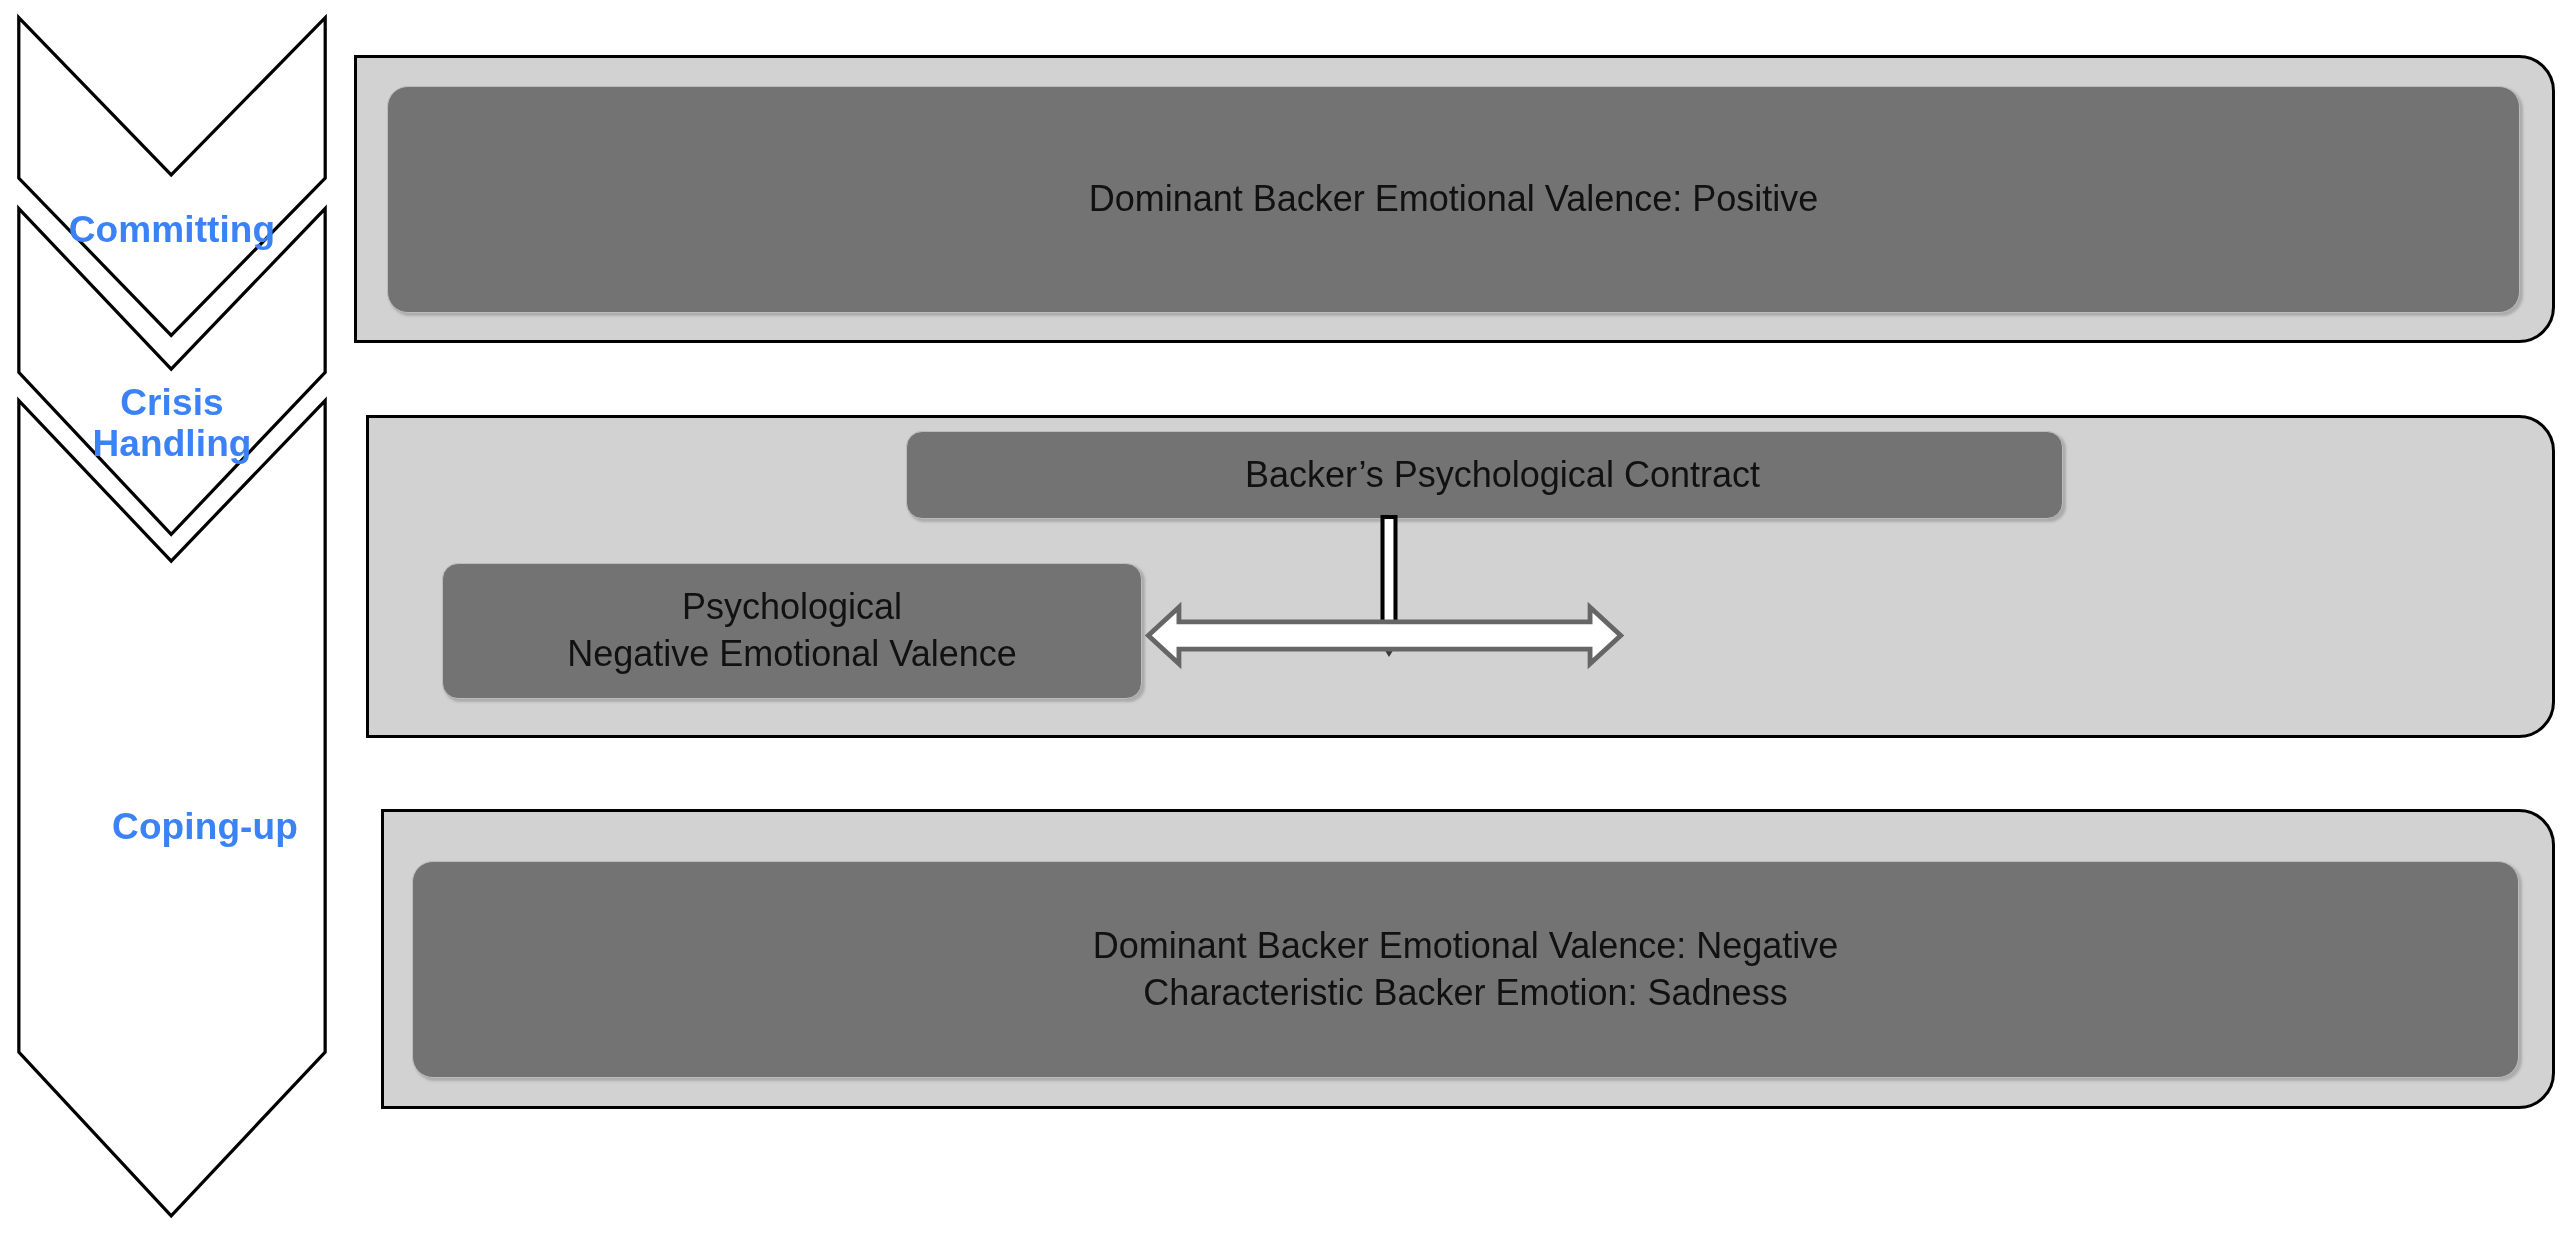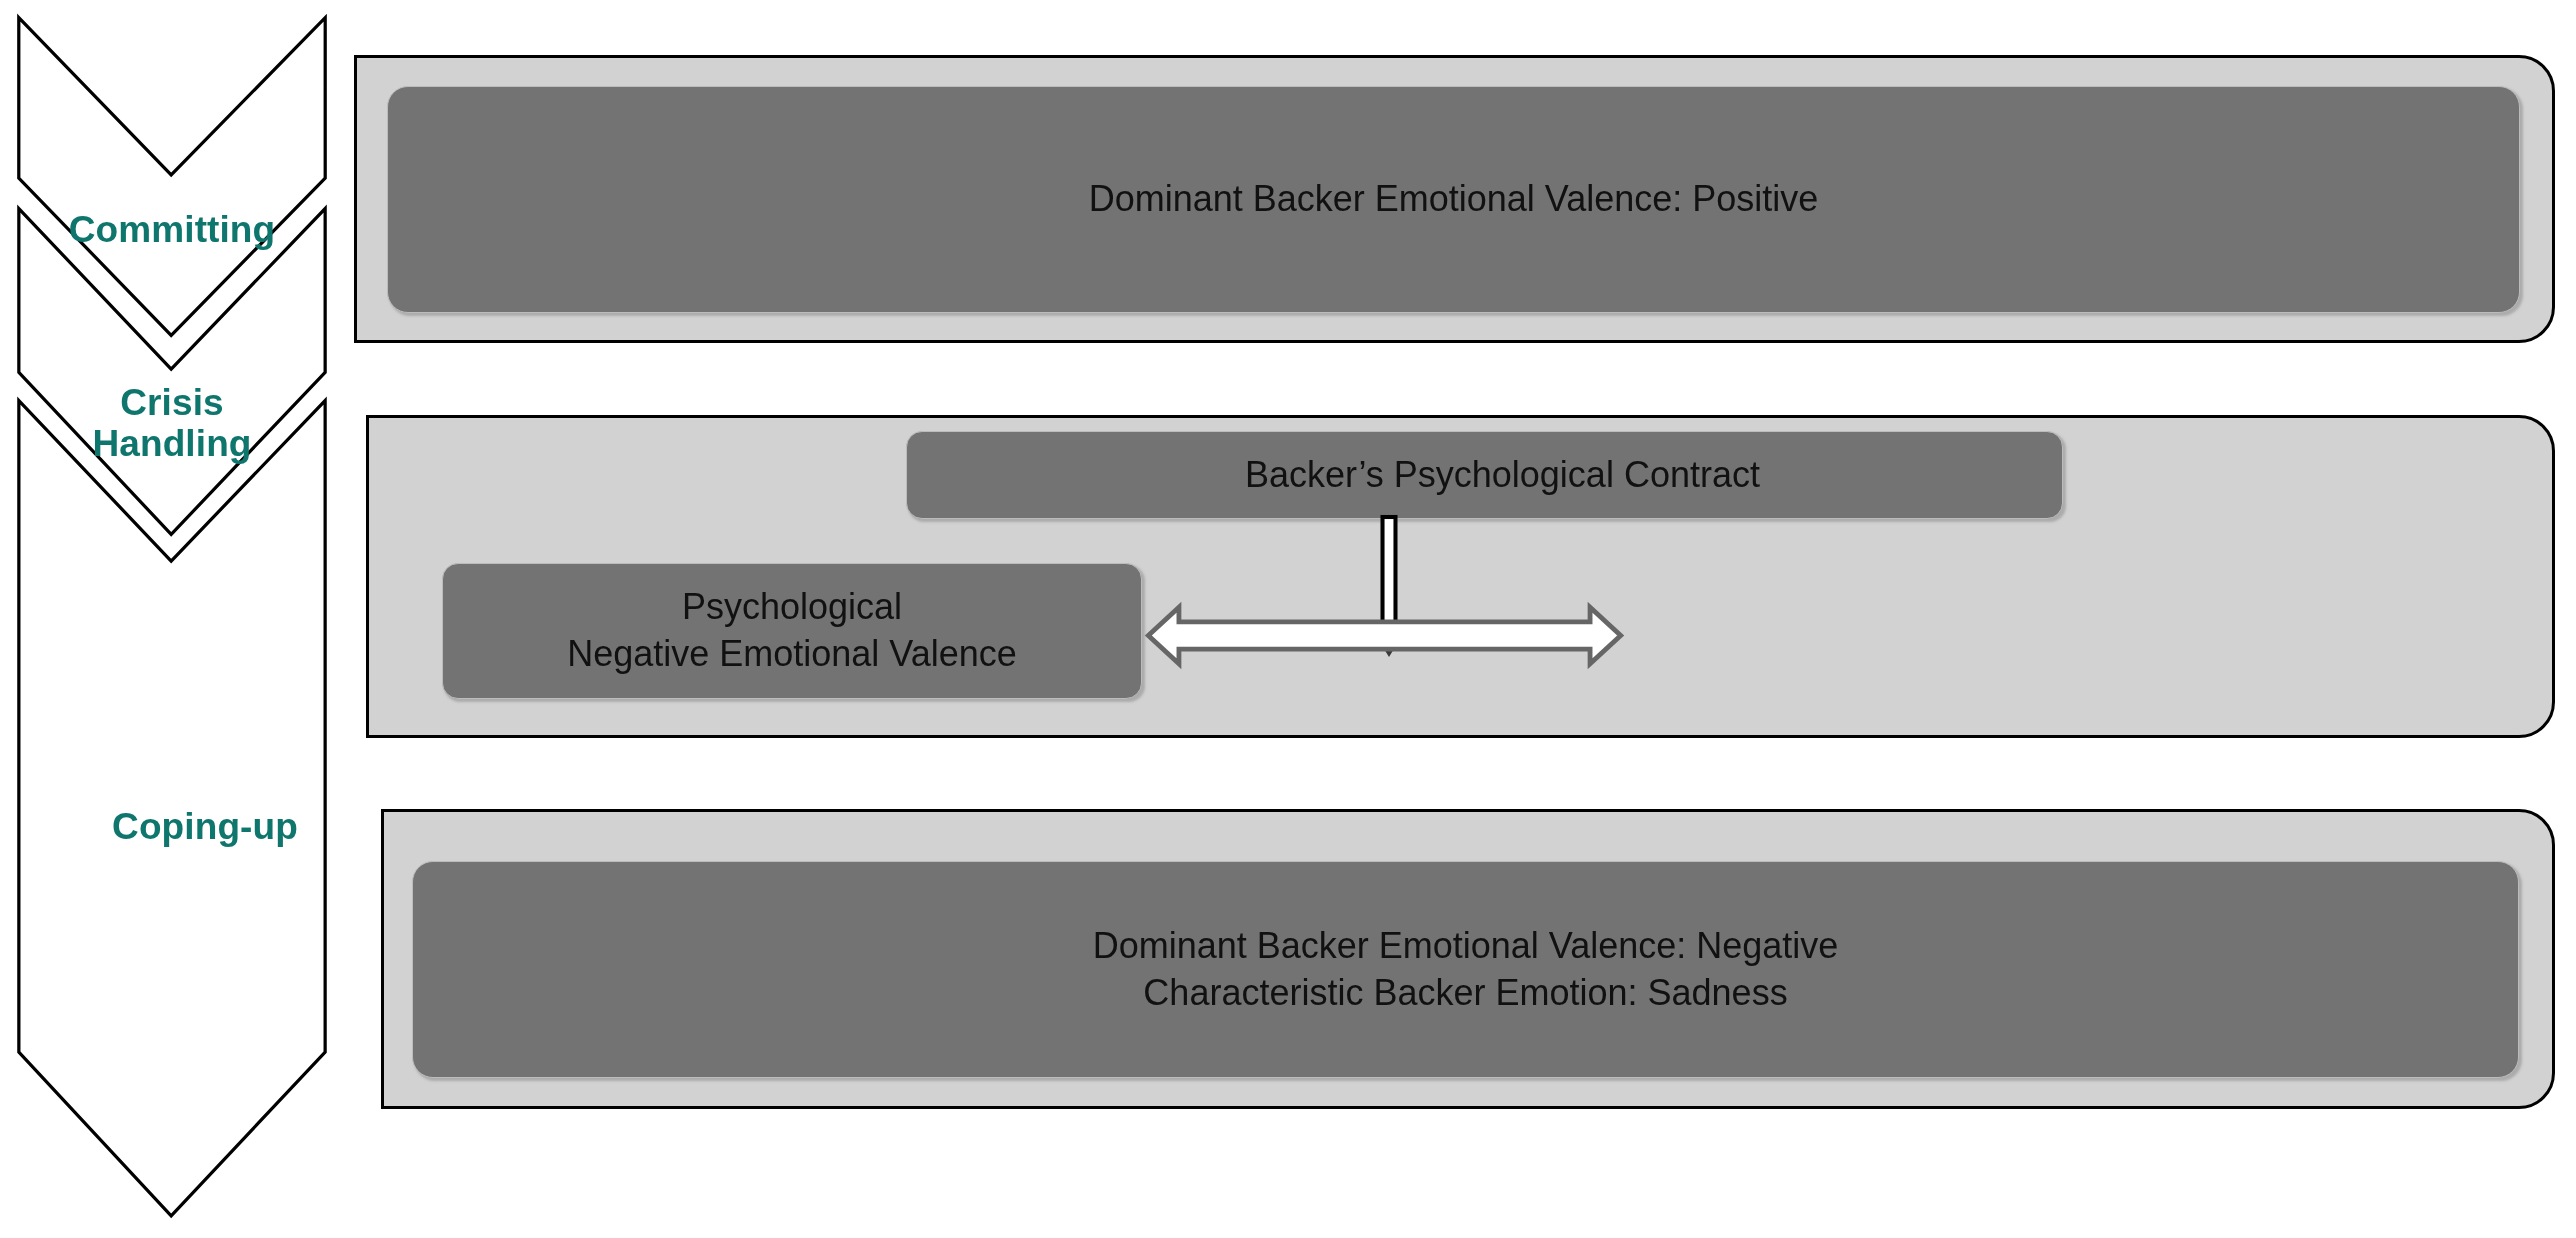--- a/index.html
+++ b/index.html
@@ -5,21 +5,21 @@
   html,body{margin:0;padding:0;background:#ffffff;}
   body{width:2576px;height:1238px;overflow:hidden;
        font-family:"Liberation Sans","DejaVu Sans",sans-serif;color:#000;}
   #stage{position:relative;width:2576px;height:1238px;}
 
   
   .chev{position:absolute;}
   .chev svg{display:block;overflow:visible;}
   .chev-label{position:absolute;left:0;width:100%;text-align:center;
               font-weight:bold;font-size:37px;line-height:1.12;
-              color:#0f766e;letter-spacing:0.1px;}
+              color:#3b82f6;letter-spacing:0.1px;}
 
   
   .panel{position:absolute;background:#d2d2d2;
          border:3.2px solid #000;box-sizing:border-box;}
   .panel.r-round{border-top-right-radius:36px;border-bottom-right-radius:36px;}
 
   
   .card{position:absolute;background:#737373;box-sizing:border-box;
         border:1.6px solid #bcbcbc;border-radius:21px;
         box-shadow:2.4px 2.4px 2.4px rgba(140,140,140,.55);

